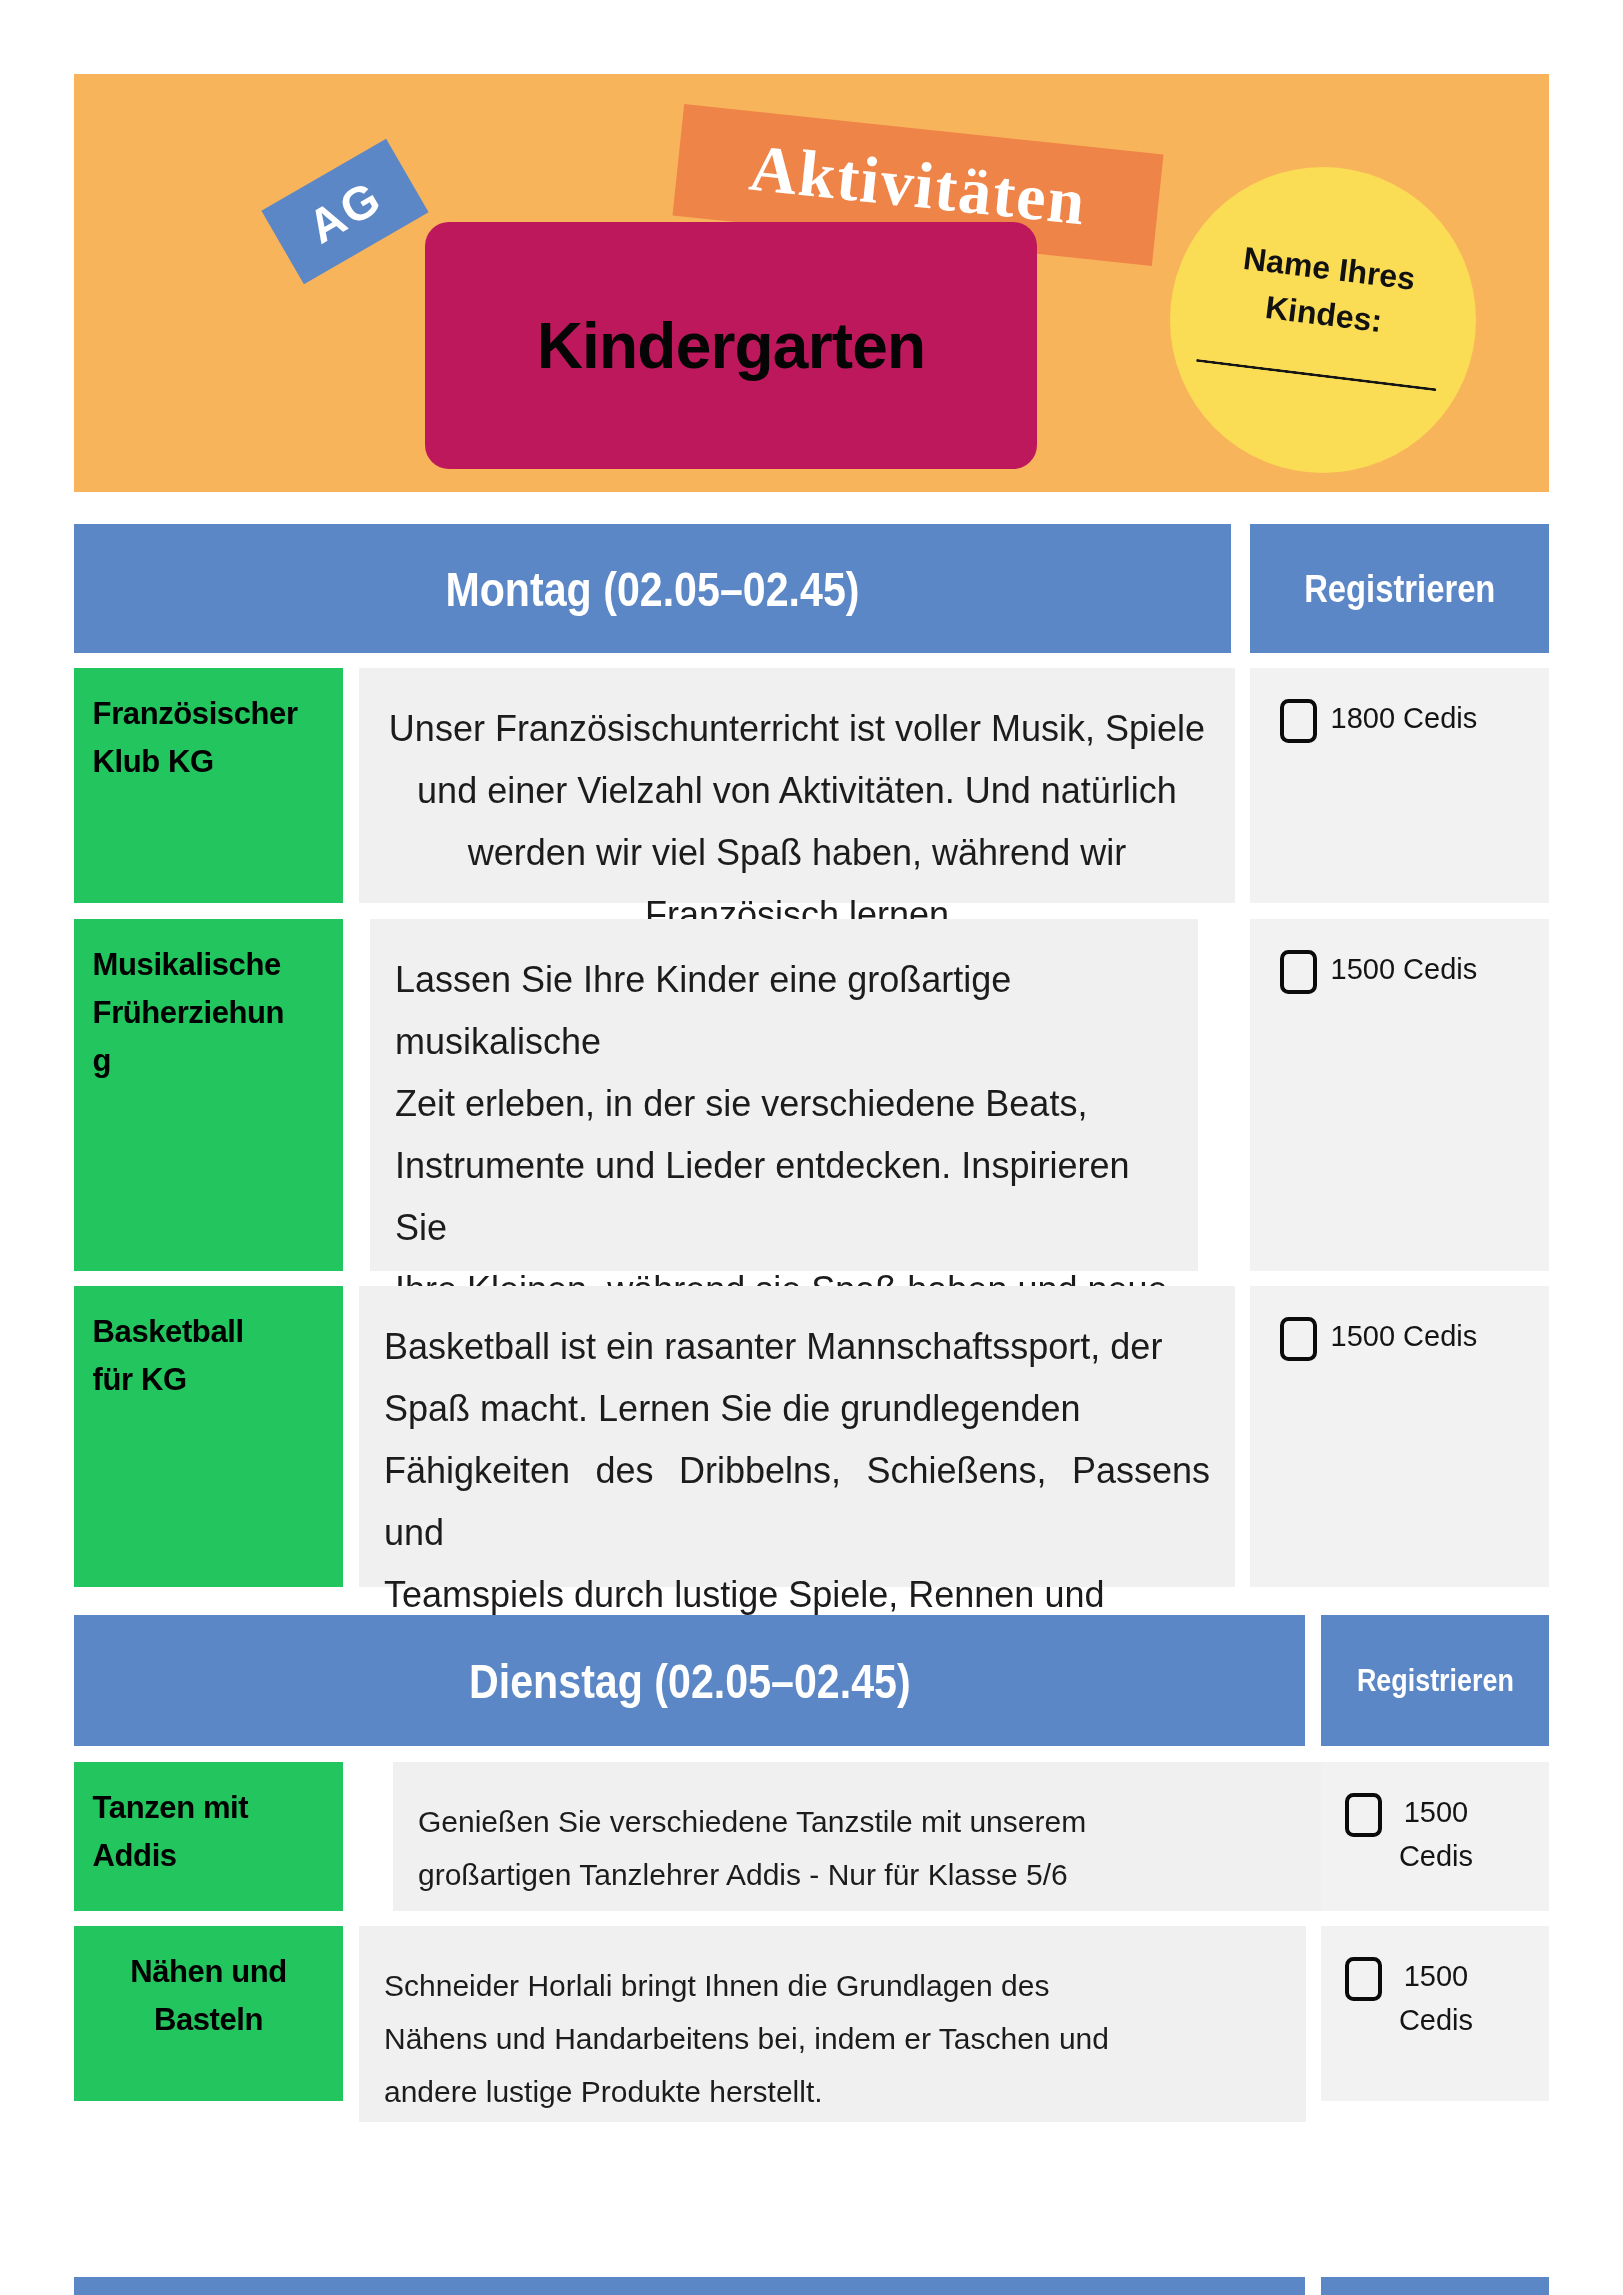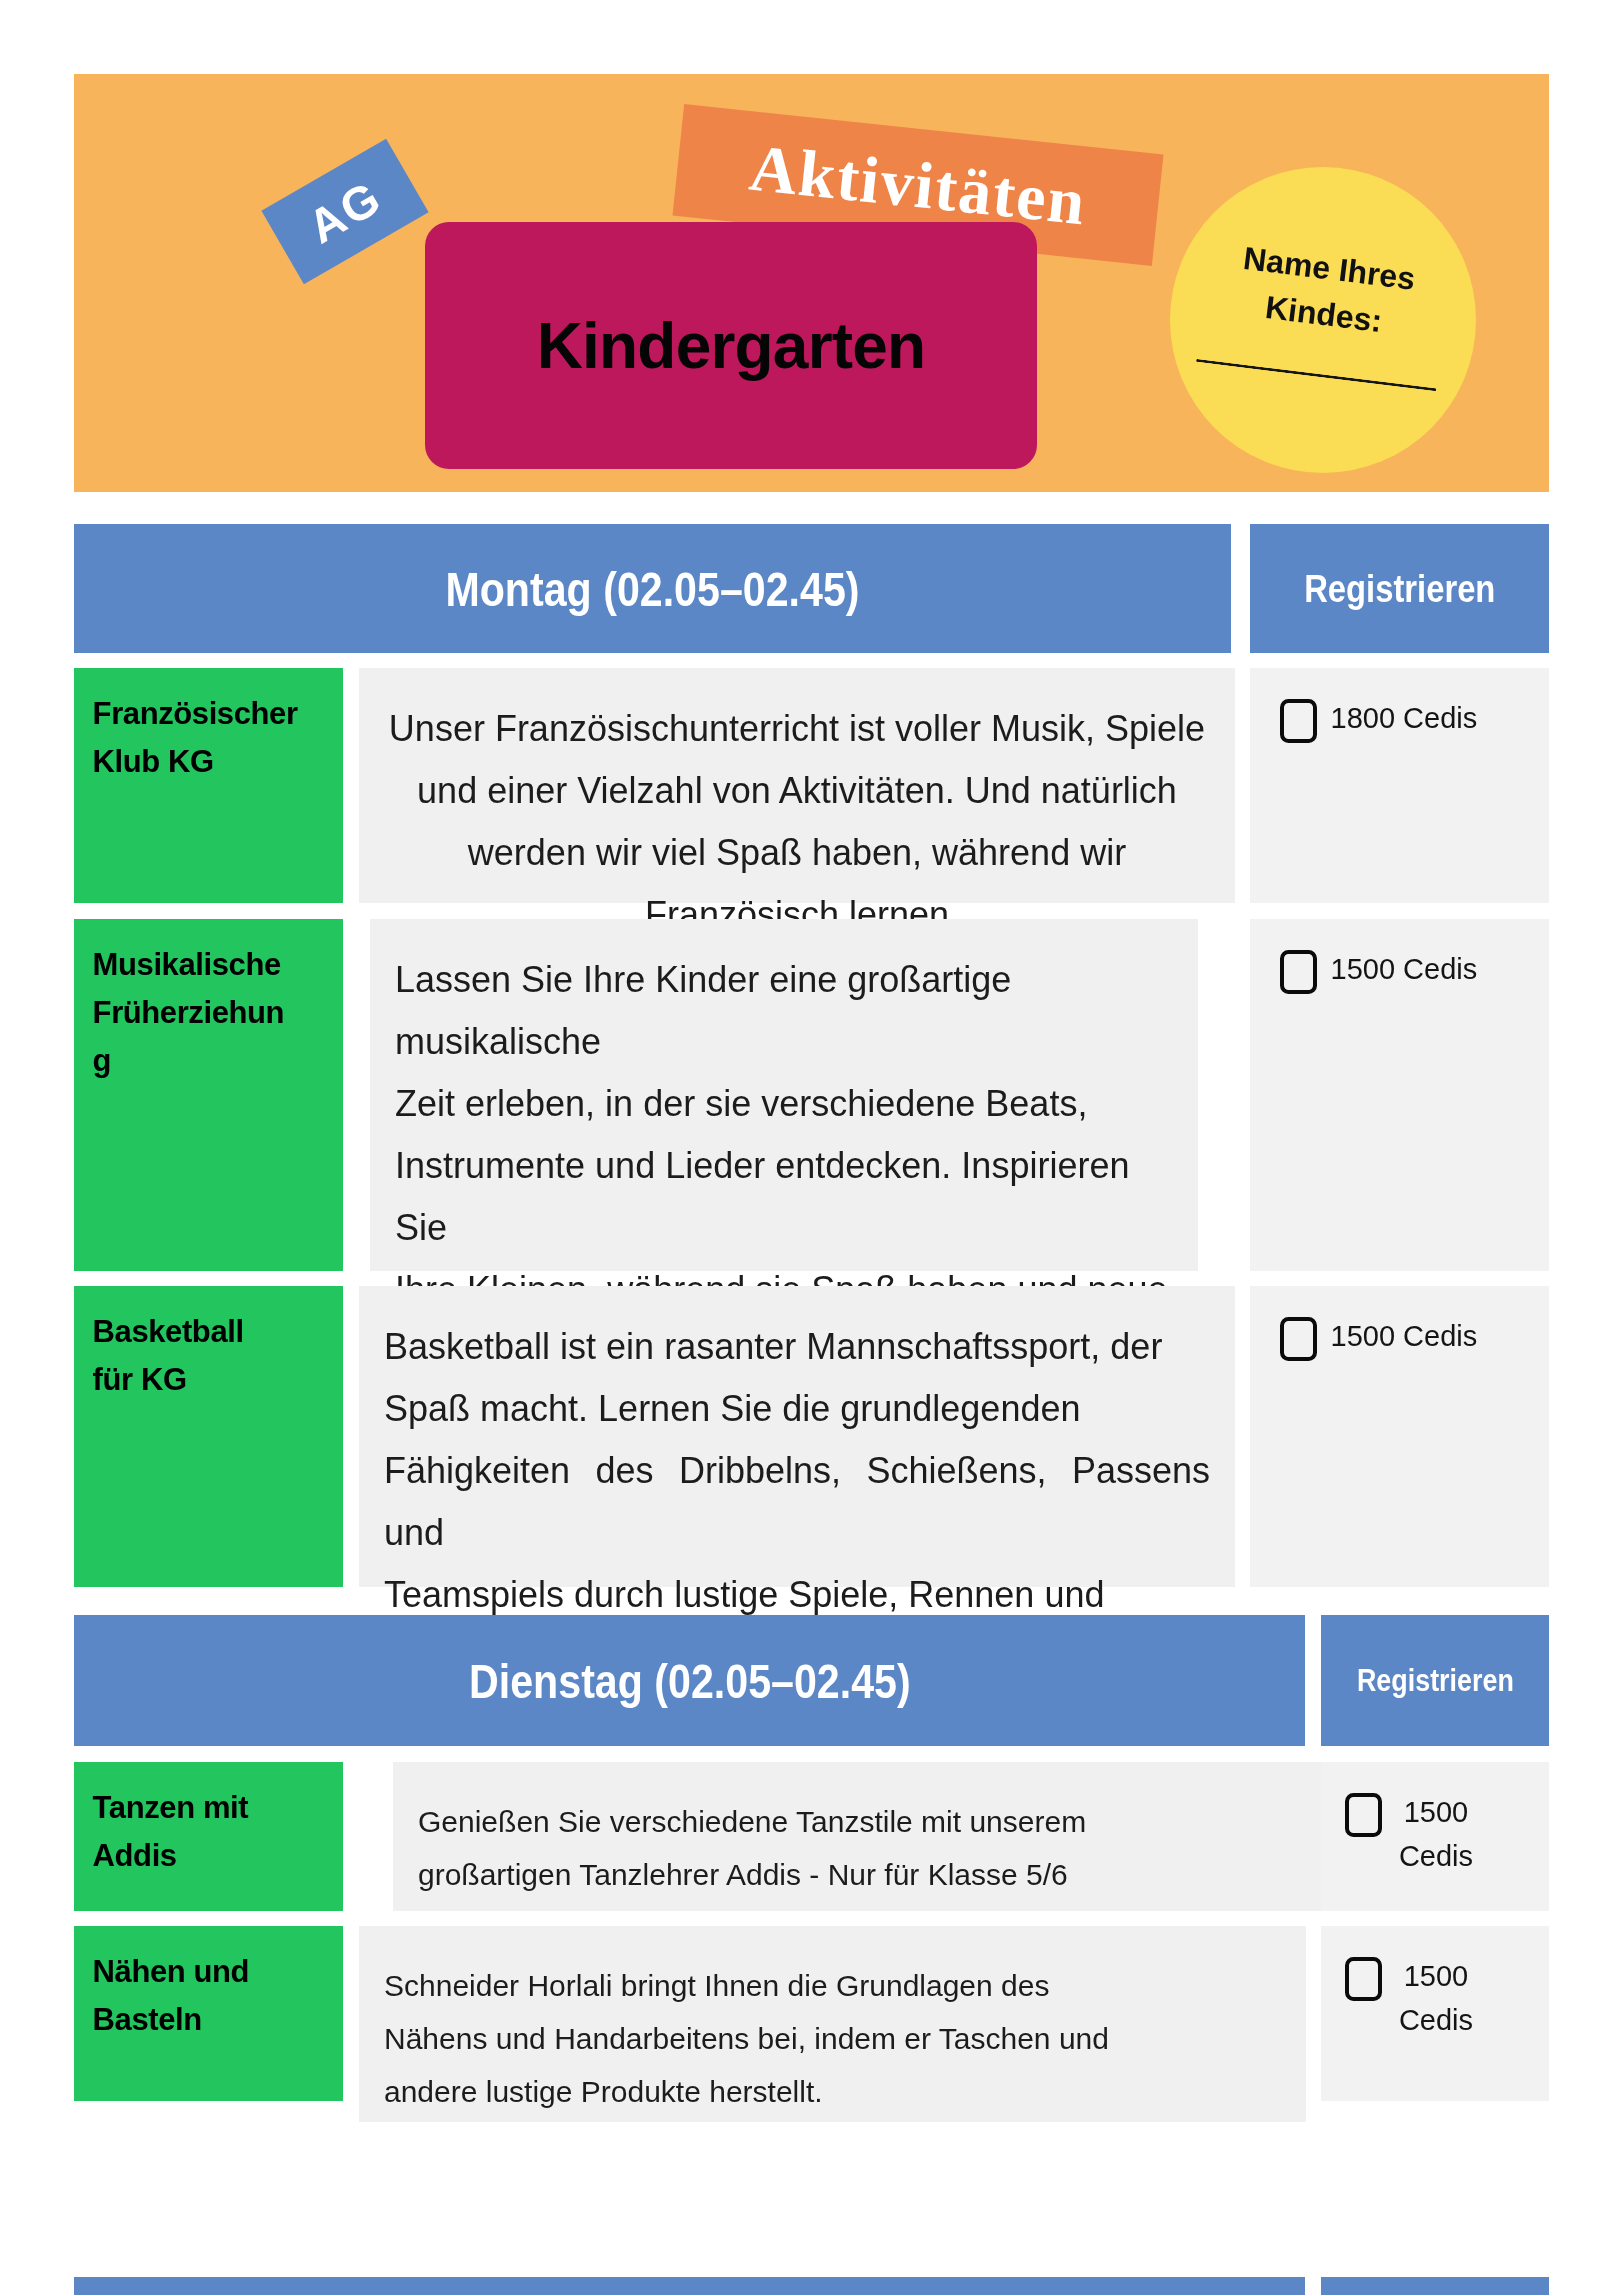--- a/index.html
+++ b/index.html
@@ -128,21 +128,21 @@
 
   <div class="cell label-cell" style="left:74px;top:1762px;width:269px;height:149px;">Tanzen mit
 Addis</div>
   <div class="cell desc-cell desc-d align-justify" style="left:359px;top:1762px;width:947px;height:149px;margin-left:34px;">Genießen Sie verschiedene Tanzstile mit unserem
 großartigen Tanzlehrer Addis - Nur für Klasse 5/6</div>
   <div class="cell reg-cell" style="left:1321px;top:1762px;width:228px;height:149px;padding-left:24px;">
     <span class="checkbox"></span>
     <span class="price price-narrow">1500 Cedis</span>
   </div>
 
-  <div class="cell label-cell" style="left:74px;top:1926px;width:269px;height:175px;">Nähen und
+  <div class="cell label-cell" style="left:74px;top:1926px;width:269px;height:175px;text-align:center;">Nähen und
 Basteln</div>
   <div class="cell desc-cell desc-d align-justify" style="left:359px;top:1926px;width:947px;height:196px;">Schneider Horlali bringt Ihnen die Grundlagen des
 Nähens und Handarbeitens bei, indem er Taschen und
 andere lustige Produkte herstellt.</div>
   <div class="cell reg-cell" style="left:1321px;top:1926px;width:228px;height:175px;padding-left:24px;">
     <span class="checkbox"></span>
     <span class="price price-narrow">1500 Cedis</span>
   </div>
 
   <div class="strip" style="left:74px;top:2277px;width:1231px;height:18.6px;"></div>

